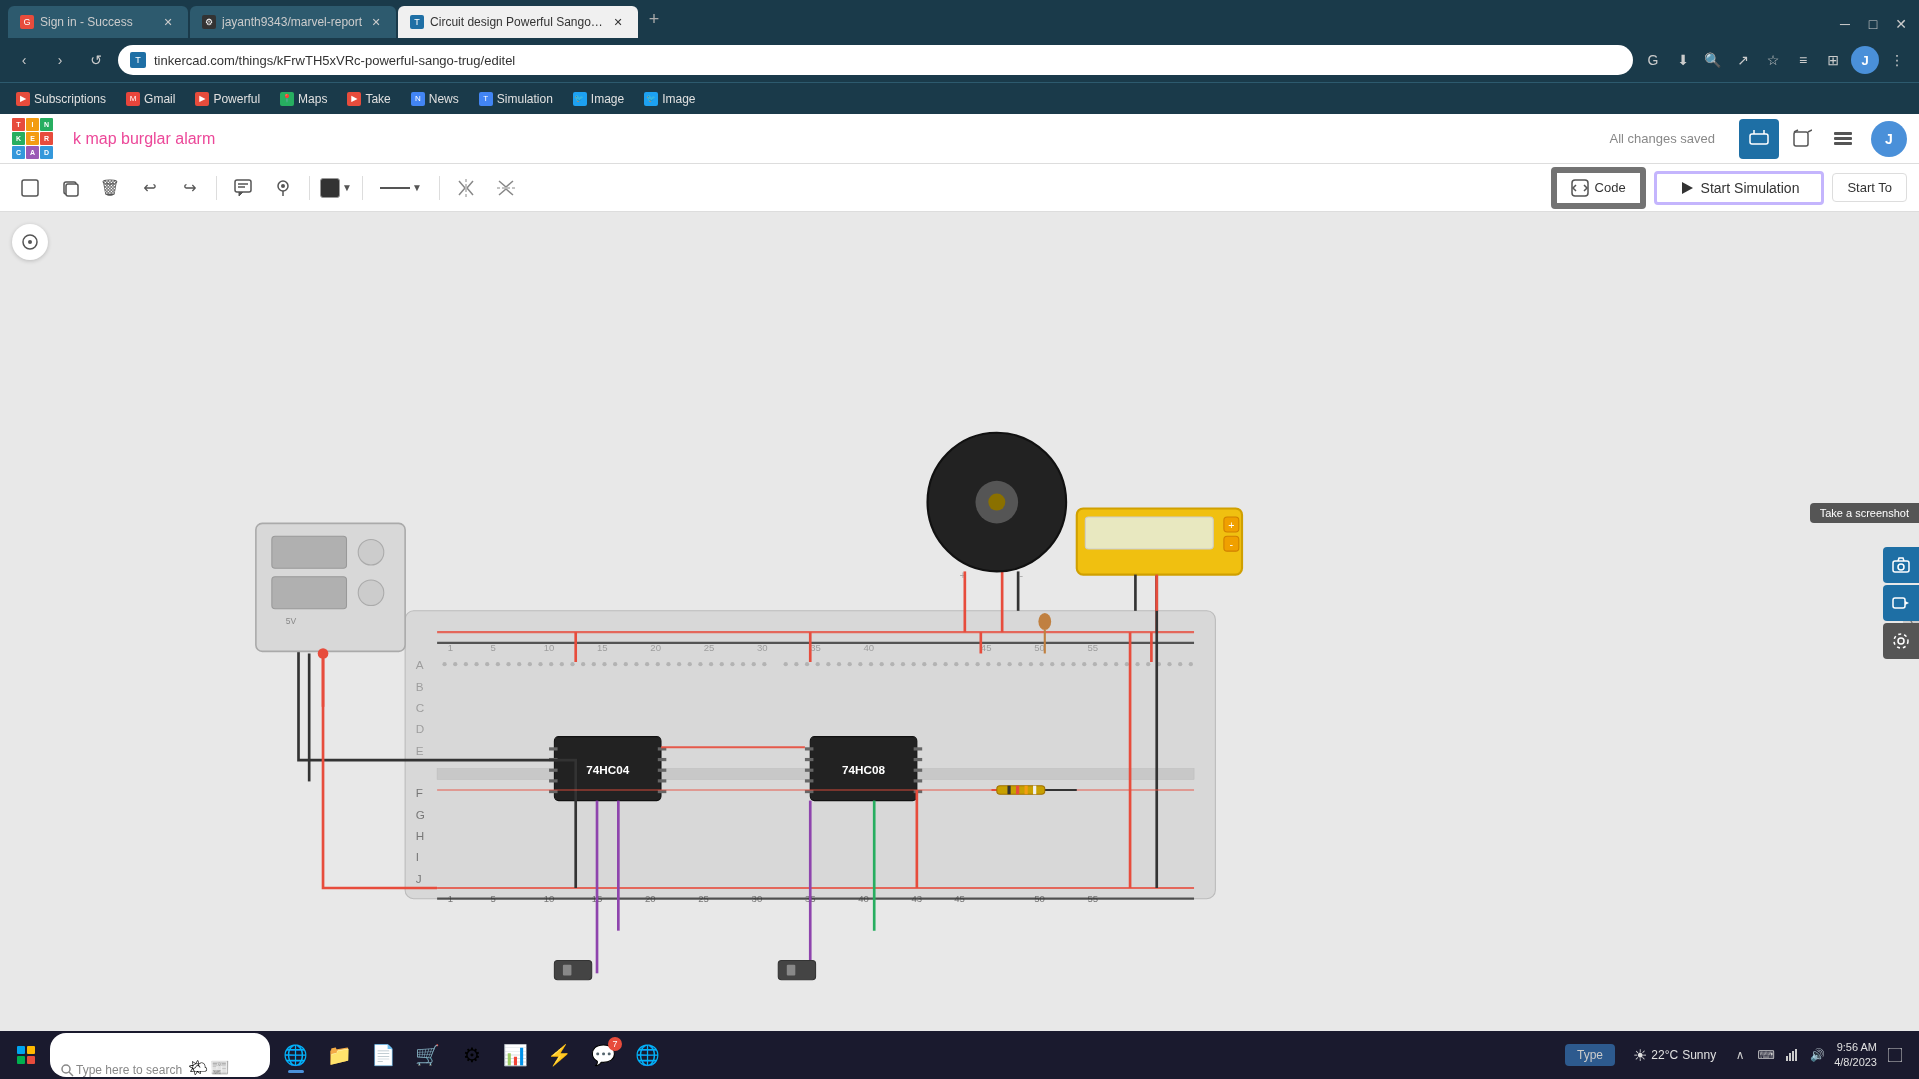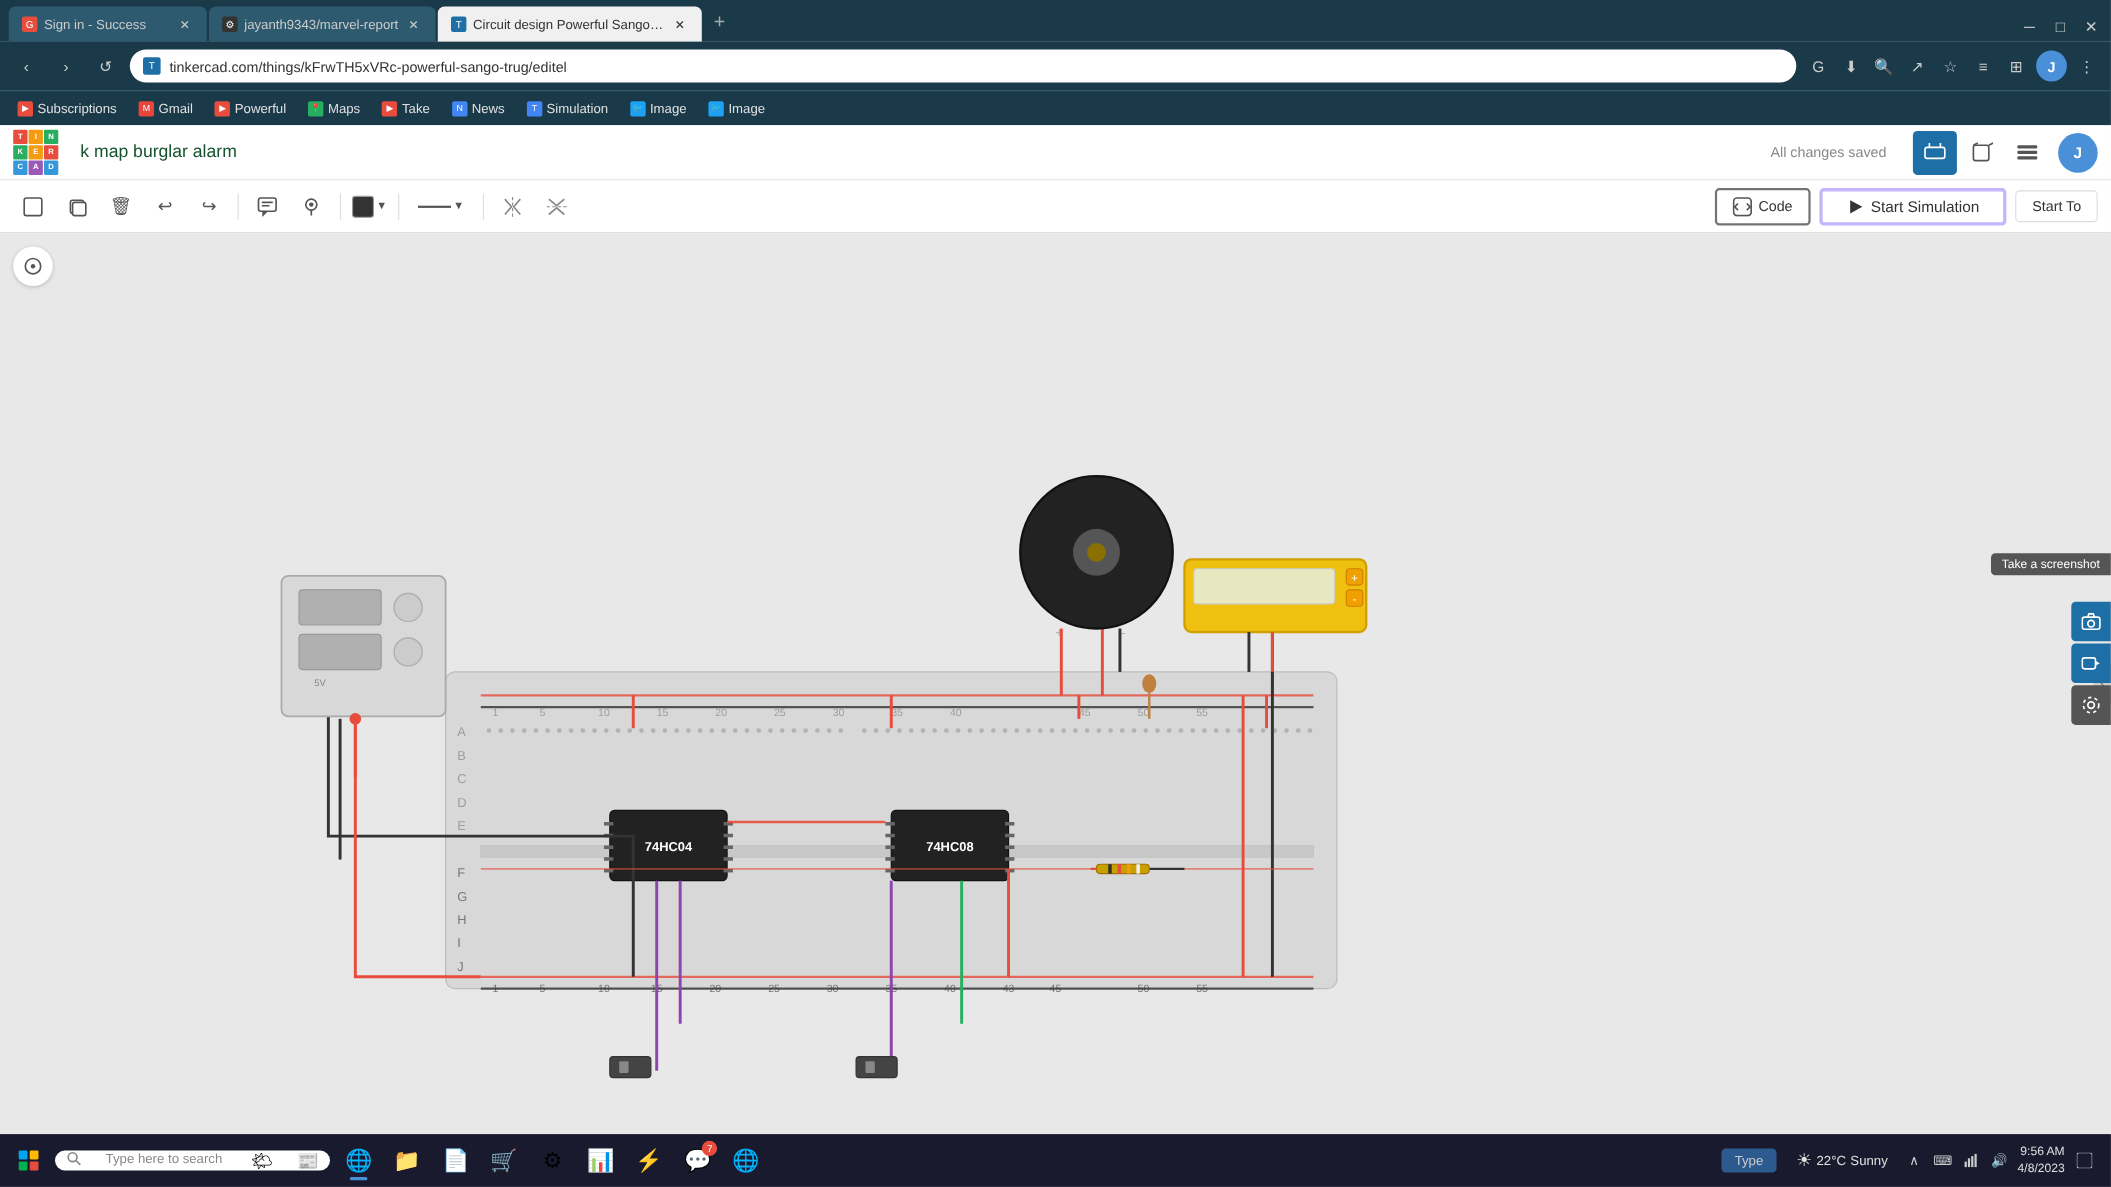--- a/index.html
+++ b/index.html
@@ -33,39 +33,39 @@
     
     .bookmarks-bar { height: 32px; background: #1a3a4a; display: flex; align-items: center; padding: 0 8px; gap: 4px; border-top: 1px solid #2d5a6e; }
     .bookmark-item { display: flex; align-items: center; gap: 4px; padding: 2px 8px; border-radius: 4px; cursor: pointer; color: #e0e0e0; font-size: 12px; white-space: nowrap; }
     .bk-icon { width: 14px; height: 14px; border-radius: 2px; flex-shrink: 0; }
 
     
     .app-area { flex: 1; display: flex; flex-direction: column; background: #f5f5f5; }
 
     
     .app-header { height: 50px; background: #fff; border-bottom: 1px solid #ddd; display: flex; align-items: center; padding: 0 12px; gap: 8px; }
-    .design-title { font-size: 16px; color: #14532d; font-weight: normal; margin-left: 8px; flex: 1; }
+    .design-title { font-size: 16px; color: #ec4899; font-weight: normal; margin-left: 8px; flex: 1; }
     .save-status { color: #888; font-size: 13px; margin-right: 16px; }
     .header-icon-btn { width: 40px; height: 40px; display: flex; align-items: center; justify-content: center; border-radius: 4px; cursor: pointer; font-size: 18px; }
     .header-icon-btn.active { background: #1e6fa5; color: white; }
     .header-icon-btn:not(.active) { color: #555; }
     .user-avatar { width: 36px; height: 36px; border-radius: 50%; background: #4a90d9; display: flex; align-items: center; justify-content: center; color: white; font-size: 14px; font-weight: bold; cursor: pointer; }
 
     
     .toolbar { height: 48px; background: #fff; border-bottom: 1px solid #ddd; display: flex; align-items: center; padding: 0 12px; gap: 4px; }
     .tool-btn { width: 36px; height: 36px; display: flex; align-items: center; justify-content: center; border-radius: 4px; cursor: pointer; color: #555; font-size: 16px; border: 1px solid transparent; }
     .tool-separator { width: 1px; height: 24px; background: #ddd; margin: 0 4px; }
     .color-btn { width: 36px; height: 36px; display: flex; align-items: center; justify-content: center; border-radius: 4px; cursor: pointer; gap: 2px; }
     .color-swatch { width: 20px; height: 20px; background: #333; border-radius: 3px; border: 1px solid #999; }
     .dropdown-arrow { font-size: 10px; color: #555; }
     .line-btn { display: flex; align-items: center; gap: 2px; padding: 0 8px; height: 36px; border-radius: 4px; cursor: pointer; border: 1px solid transparent; }
     .line-preview { width: 30px; height: 2px; background: #555; }
     .toolbar-spacer { flex: 1; }
     .right-tools { display: flex; align-items: center; gap: 8px; }
-    .code-btn { display: flex; align-items: center; gap: 6px; padding: 6px 14px; border: 2px solid #737373; border-radius: 4px; cursor: pointer; font-size: 13px; color: #333; background: white; }
+    .code-btn { display: flex; align-items: center; gap: 6px; padding: 6px 14px; border: 6px solid #737373; border-radius: 4px; cursor: pointer; font-size: 13px; color: #333; background: white; }
     .start-sim-btn { display: flex; align-items: center; gap: 6px; padding: 6px 22px; background: white; border: 3px solid #c4b5fd; border-radius: 4px; cursor: pointer; font-size: 14px; color: #333; font-weight: 500; }
     .send-to-btn { display: flex; align-items: center; gap: 6px; padding: 6px 14px; background: white; border: 1px solid #ddd; border-radius: 4px; cursor: pointer; font-size: 13px; color: #333; }
 
     
     .canvas-area { flex: 1; position: relative; background: #e8e8e8; overflow: hidden; }
     .fit-btn { position: absolute; top: 12px; left: 12px; width: 36px; height: 36px; background: white; border-radius: 50%; display: flex; align-items: center; justify-content: center; cursor: pointer; font-size: 16px; box-shadow: 0 1px 4px rgba(0,0,0,0.2); z-index: 10; }
 
     
     .circuit-svg { position: absolute; top: 0; left: 0; width: 100%; height: 100%; }
 
@@ -74,21 +74,21 @@
     .sidebar-toggle { width: 16px; height: 40px; background: #ccc; border-radius: 4px 0 0 4px; display: flex; align-items: center; justify-content: center; cursor: pointer; font-size: 12px; color: #666; }
 
     
     .screenshot-panel { position: absolute; right: 0; top: 50%; transform: translateY(-50%); display: flex; flex-direction: column; align-items: flex-end; z-index: 20; }
 
     
     .taskbar { height: 48px; background: #1a1a2e; display: flex; align-items: center; padding: 0 4px; gap: 2px; position: relative; }
     .start-btn { width: 44px; height: 44px; display: flex; align-items: center; justify-content: center; cursor: pointer; }
     .windows-logo { display: grid; grid-template-columns: 1fr 1fr; gap: 2px; width: 18px; height: 18px; }
     .win-quad { border-radius: 1px; }
-    .search-bar { height: 18px; background: #fff; border-radius: 16px; display: flex; align-items: flex-start; padding: 0 10px; gap: 22px; min-width: 220px; cursor: text; }
+    .search-bar { height: 44px; background: #fff; border-radius: 16px; display: flex; align-items: flex-end; padding: 0 10px; gap: 2px; min-width: 220px; cursor: text; }
     .search-placeholder { font-size: 12px; color: #888; }
     .taskbar-pinned { display: flex; gap: 4px; margin-left: 4px; }
     .tb-icon { width: 40px; height: 40px; display: flex; align-items: center; justify-content: center; border-radius: 4px; cursor: pointer; font-size: 20px; position: relative; }
     .tb-icon.active::after { content: ''; position: absolute; bottom: 2px; left: 50%; transform: translateX(-50%); width: 16px; height: 3px; background: #4a90d9; border-radius: 2px; }
     .taskbar-spacer { flex: 1; }
     .system-tray { display: flex; align-items: center; gap: 6px; padding: 0 8px; }
     .tray-icon { width: 20px; height: 20px; display: flex; align-items: center; justify-content: center; color: #ccc; font-size: 12px; cursor: pointer; }
     .weather-widget { display: flex; align-items: center; gap: 4px; color: #e0e0e0; font-size: 12px; padding: 0 8px; }
     .links-btn { background: #2d5a8e; color: #ccc; font-size: 12px; padding: 4px 12px; border-radius: 4px; cursor: pointer; }
     .clock { color: #e0e0e0; font-size: 11px; text-align: right; line-height: 1.4; }

